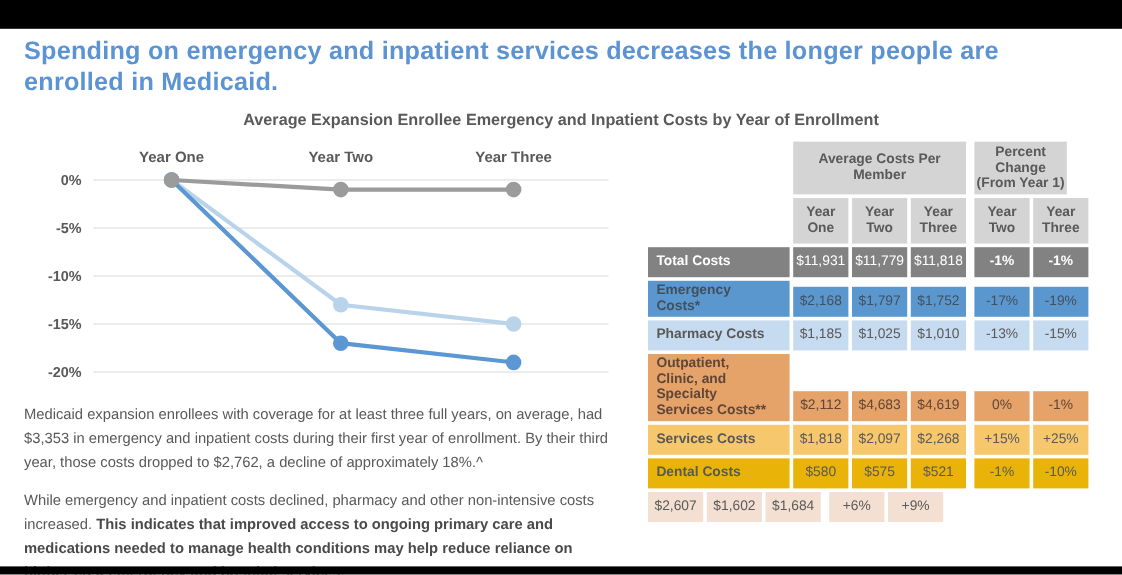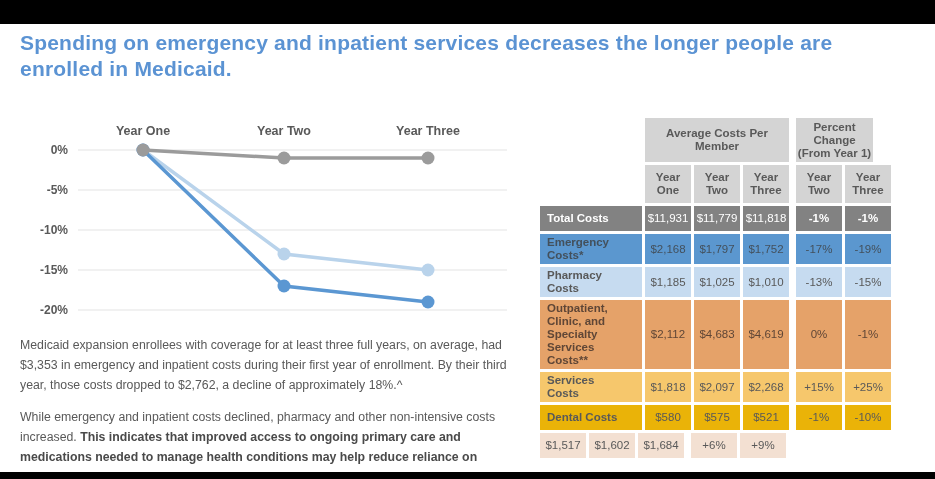--- a/index.html
+++ b/index.html
@@ -15,22 +15,22 @@
   .chart-title{position:absolute;left:95px;top:92px;width:745px;text-align:center;
                font-size:13.5px;font-weight:bold;color:#595959;}
 
   .chart-svg{position:absolute;left:0;top:112px;}
   .chart-svg .grid{stroke:#ececec;stroke-width:1.5;}
   .chart-svg .ytick{font-family:"Liberation Sans",sans-serif;font-size:12px;font-weight:bold;fill:#595959;}
   .chart-svg .xtick{font-family:"Liberation Sans",sans-serif;font-size:12.5px;font-weight:bold;fill:#595959;}
 
   .tbl{position:absolute;left:540px;top:118px;display:flex;flex-direction:column;gap:3px;
        font-size:11.5px;color:#595959;}
-  .trow{display:flex;gap:3px;}
-  .tlabel{width:102px;box-sizing:border-box;display:flex;align-items:center;
+  .trow{display:flex;gap:3px;align-items:flex-end;}
+  .tlabel{width:118px;box-sizing:border-box;display:flex;align-items:center;
           padding:2px 16px 2px 7px;font-weight:bold;line-height:13px;}
   .tcell{width:46px;box-sizing:border-box;display:flex;align-items:center;justify-content:center;
          text-align:center;line-height:13px;}
   .gap-before{margin-left:4px;}
   .ghead{background:#d4d4d4;font-weight:bold;min-height:44px;}
   .g1{width:144px;}
   .g2{width:77px;}
   .yhead{background:#d4d4d4;font-weight:bold;min-height:38px;}
   .spacer{background:transparent;}
   .drow .tlabel,.drow .tcell{min-height:25px;}
@@ -50,20 +50,21 @@
   .notes strong{color:#4a4a4a;}
 </style>
 </head>
 <body>
 
 <div class="page">
   <div class="bar top"></div>
 
   <h1 class="headline" style="color: rgb(91, 147, 211);">Spending on emergency and inpatient services decreases the longer people are enrolled in Medicaid.</h1>
 
+  <div class="chart-title">Average Expansion Enrollee Emergency and Inpatient Costs by Year of Enrollment</div>
 
   <svg id="chart" class="chart-svg" width="535" height="215">
       <line class="grid" x1="78" y1="38" x2="507" y2="38"></line>
       <text class="ytick" x="68" y="42" text-anchor="end">0%</text>
       <line class="grid" x1="78" y1="78" x2="507" y2="78"></line>
       <text class="ytick" x="68" y="82" text-anchor="end">-5%</text>
       <line class="grid" x1="78" y1="118" x2="507" y2="118"></line>
       <text class="ytick" x="68" y="122" text-anchor="end">-10%</text>
       <line class="grid" x1="78" y1="158" x2="507" y2="158"></line>
       <text class="ytick" x="68" y="162" text-anchor="end">-15%</text>
@@ -142,21 +143,21 @@
       </div>
       <div class="trow drow r-dental">
         <div class="tlabel">Dental Costs</div>
         <div class="tcell val">$580</div>
         <div class="tcell val">$575</div>
         <div class="tcell val">$521</div>
         <div class="tcell gap-before pct">-1%</div>
         <div class="tcell pct">-10%</div>
       </div>
       <div class="trow drow r-other">
-        <div class="tcell val">$1,517</div>
+        <div class="tcell val">$2,607</div>
         <div class="tcell val">$1,602</div>
         <div class="tcell val">$1,684</div>
         <div class="tcell gap-before pct">+6%</div>
         <div class="tcell pct">+9%</div>
       </div>
     </div>
 
   <div class="notes">
     <p>Medicaid expansion enrollees with coverage for at least three full years, on average, had $3,353 in emergency and inpatient costs during their first year of enrollment. By their third year, those costs dropped to $2,762, a decline of approximately 18%.^</p>
     <p><span>While emergency and inpatient costs declined, pharmacy and other non-intensive costs increased.</span> <strong>This indicates that improved access to ongoing primary care and medications needed to manage health conditions may help reduce reliance on higher-cost emergency and hospital services.</strong></p>

